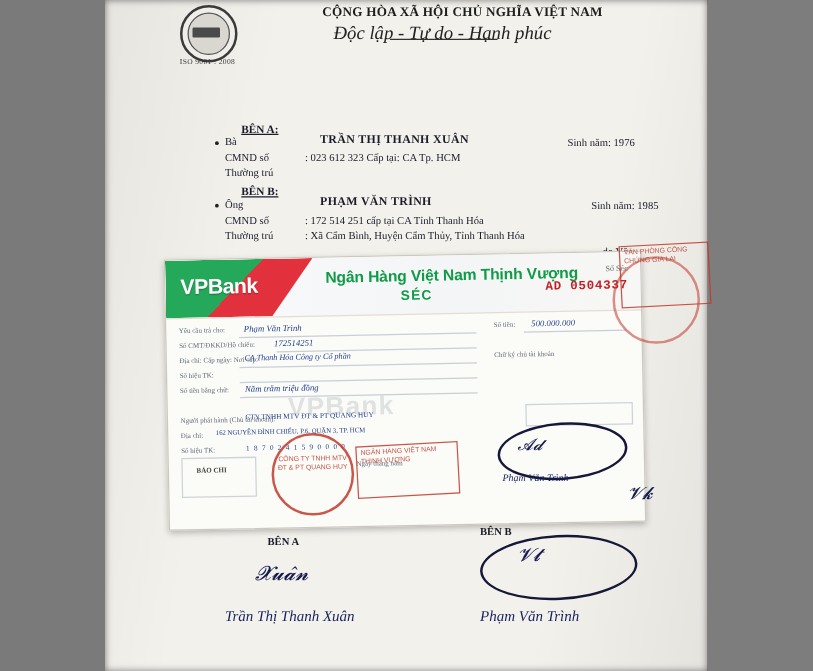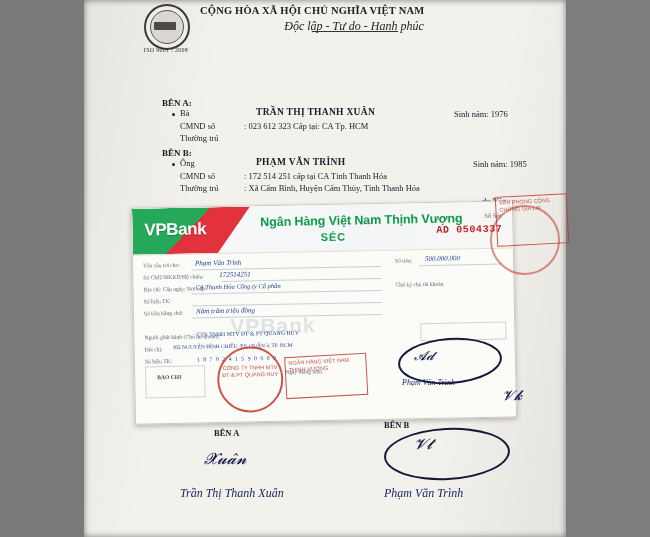--- a/index.html
+++ b/index.html
@@ -55,43 +55,43 @@
     background:#d9d7d0;
     border:1px solid #555;
   }
   .logo .bar{position:absolute;left:8px;top:16px;width:22px;height:8px;background:#4a4a4a;border-radius:1px;}
   .logo-caption{
     position:absolute;left:44px;top:47px;width:76px;text-align:center;
     font-size:6px;color:#333;letter-spacing:.3px;
   }
 
   .hdr-country{
-    position:absolute;left:116px;top:5px;width:300px;
+    position:absolute;left:136px;top:5px;width:300px;text-align:center;
     font-size:10.5px;font-weight:bold;color:#1d1d1d;letter-spacing:.2px;
   }
   .hdr-motto{
     position:absolute;left:120px;top:19px;width:300px;text-align:center;
-    font-size:12px;font-style:italic;color:#222;
+    font-size:15px;font-style:italic;color:#222;
   }
   .hdr-motto-underline{
     position:absolute;left:228px;top:31px;width:86px;height:1px;background:#333;
   }
 
   .doc-title{
     position:absolute;left:60px;top:57px;width:380px;text-align:center;
     font-size:14.5px;font-weight:bold;color:#10101a;letter-spacing:.2px;
   }
   .doc-sub{
     position:absolute;left:60px;top:82px;width:380px;text-align:center;
     font-size:8px;color:#222;
   }
 
   
   .ln{position:absolute;font-size:8.5px;color:#1b1b2a;white-space:nowrap;}
-  .party{font-weight:bold;font-size:9px;}
+  .party{font-weight:bold;font-size:9px;text-decoration:underline;margin-left:31px;}
   .name{font-weight:bold;font-size:9.5px;letter-spacing:.3px;}
   .dot{position:absolute;width:3px;height:3px;border-radius:50%;background:#222;}
 
   
   .cheque{
     position:absolute;left:49px;top:204px;width:380px;height:215px;
     background:#fbfbf8;
     border:1px solid #cfc9bd;
     transform:rotate(-1.1deg);
     box-shadow:0 2px 5px rgba(0,0,0,.25);

